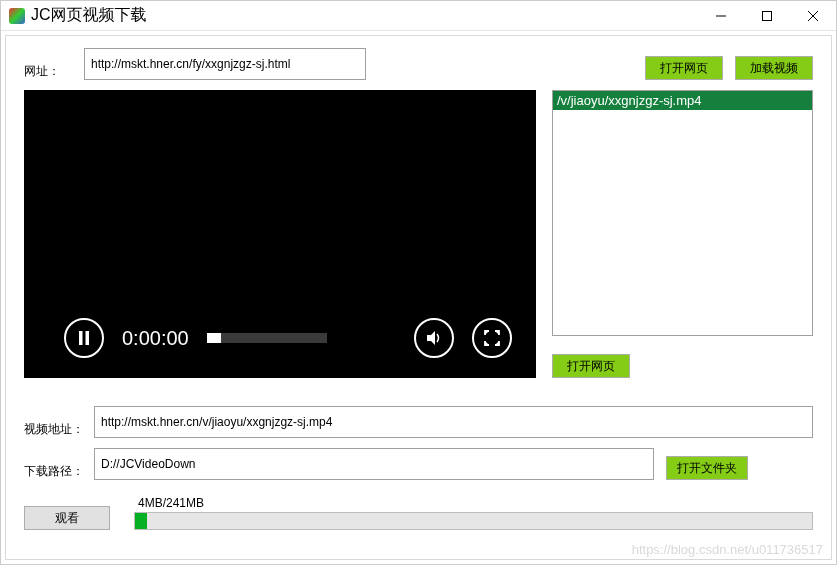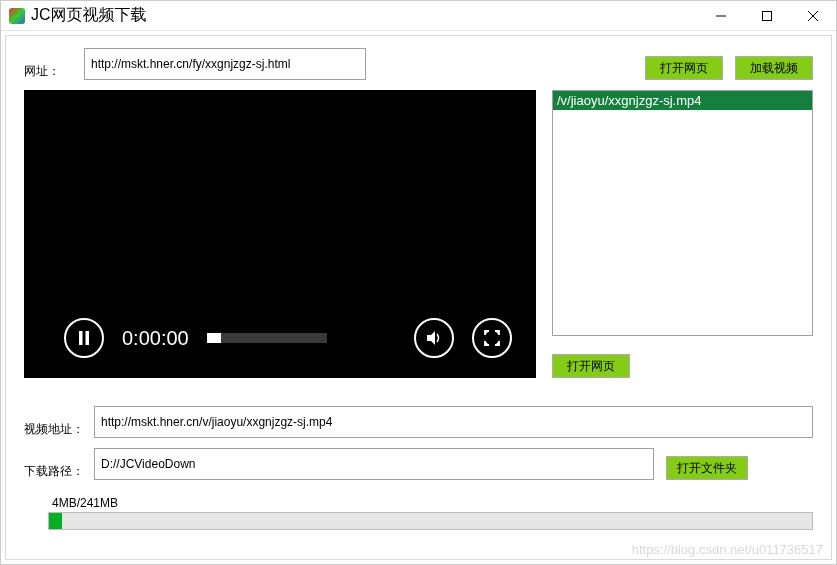--- a/index.html
+++ b/index.html
@@ -126,20 +126,21 @@
     </div>
 
     <div class="row">
       <span class="label" style="width:70px">下载路径：</span>
       <input class="input" style="max-width: 560px;" value="D://JCVideoDown">
       <button class="btn">打开文件夹</button>
     </div>
 
     <div class="progress-row">
       <div class="action-btns">
+        <button class="action-btn">观看</button>
       </div>
       <div class="progress-wrap">
         <div class="progress-label">4MB/241MB</div>
         <div class="progress-bar">
           <div class="progress-fill" style="width: 1.7%;"></div>
         </div>
       </div>
     </div>
 
     <div class="watermark">https://blog.csdn.net/u011736517</div>

